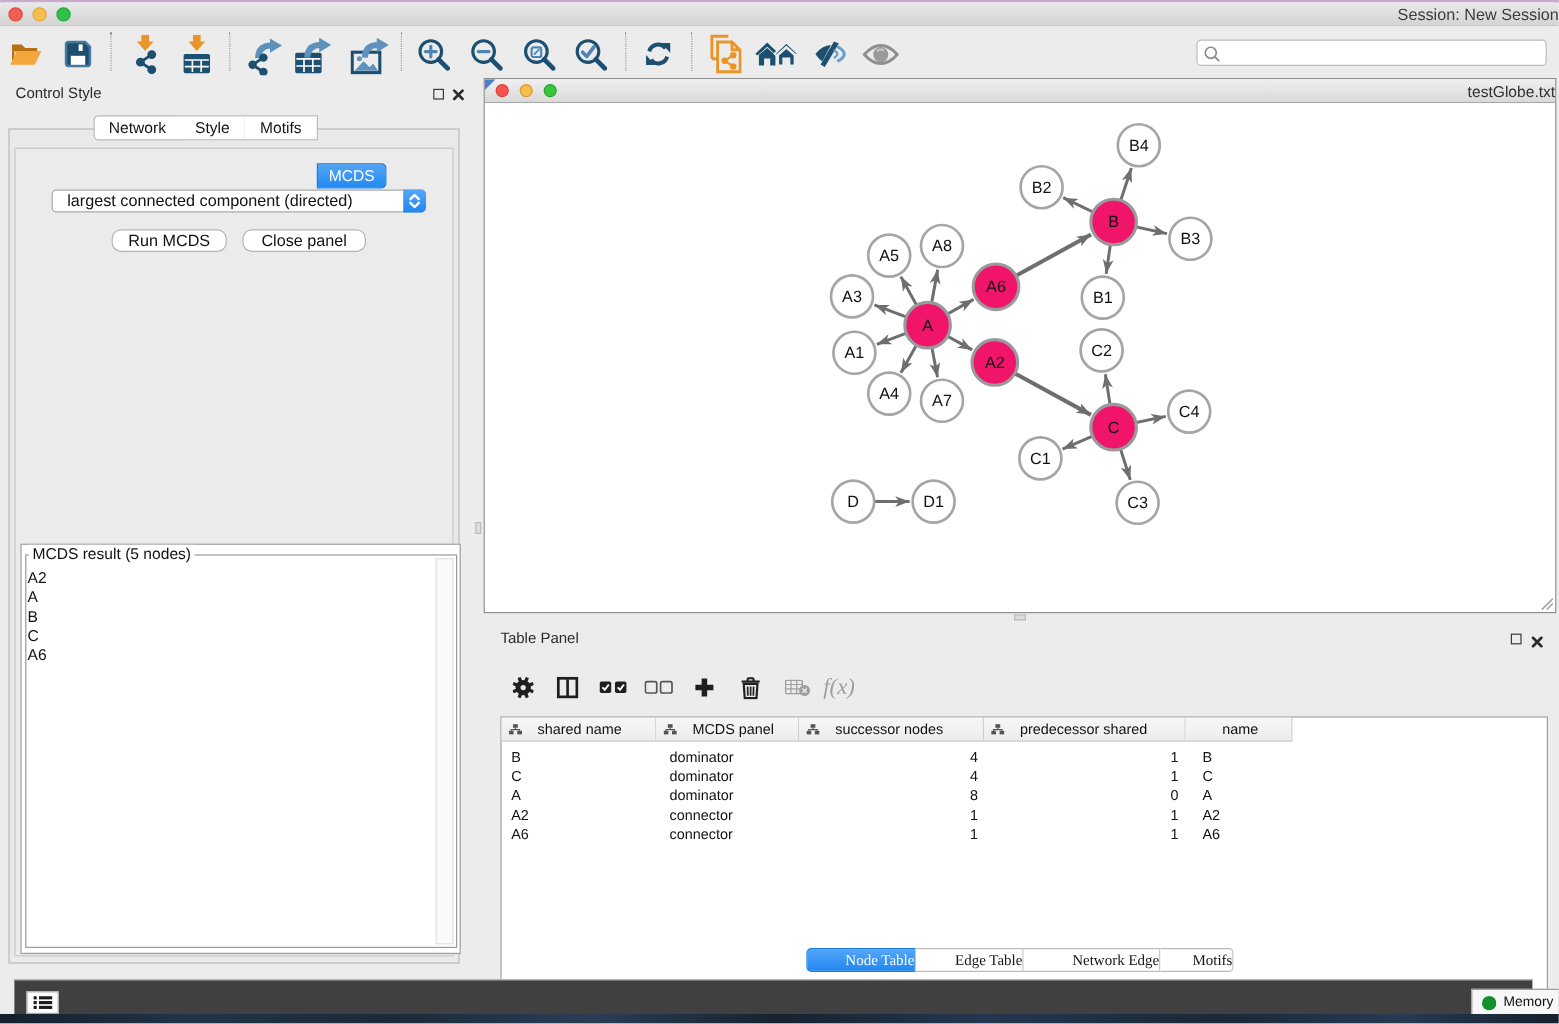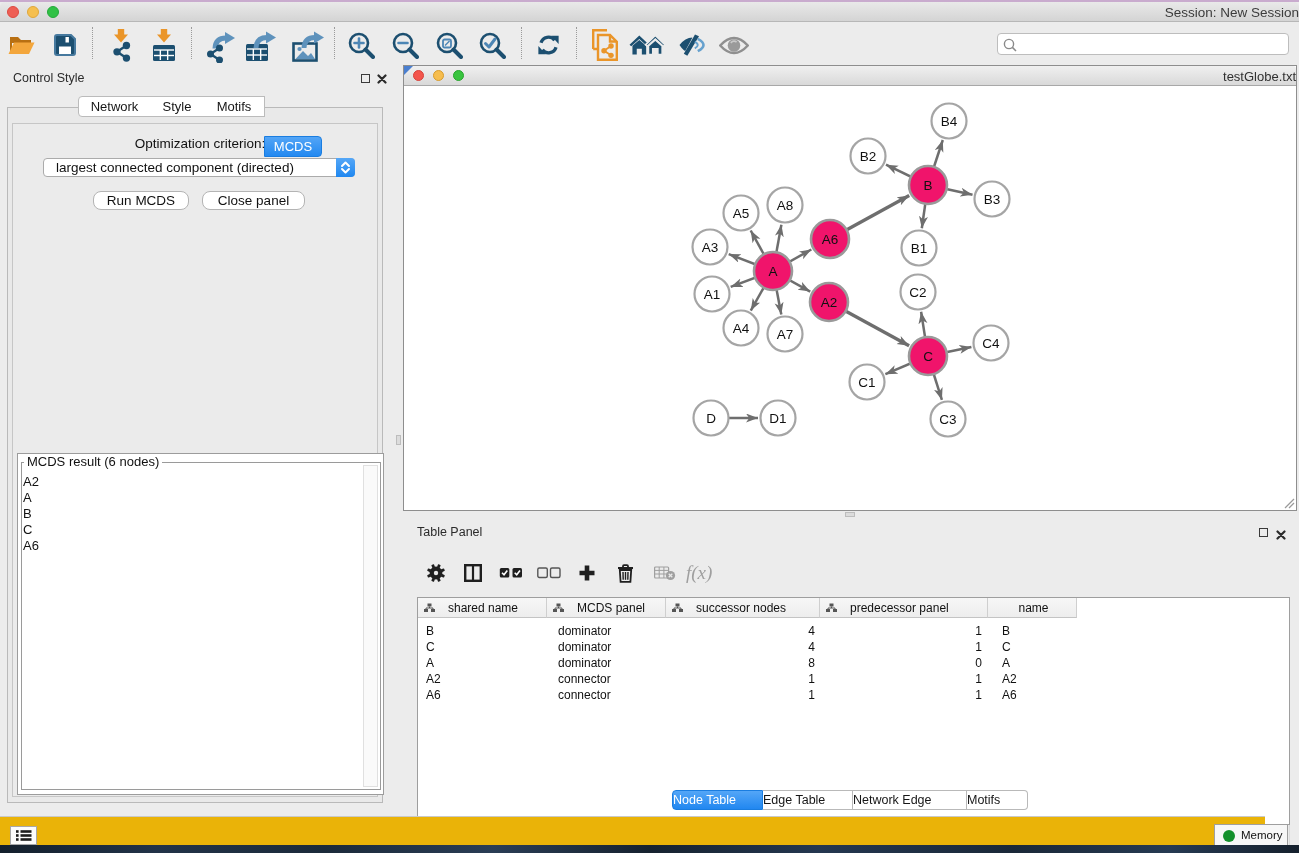--- a/index.html
+++ b/index.html
@@ -64,23 +64,23 @@
   #nw-tbar .t3 { left:49px; background:#39c43f; border:0.5px solid #27a52d; }
   #nw-title { left:0; top:3px; width:892px; text-align:right; font-size:13px; color:#303030; }
   
   #tp-title { left:417px; top:462px; font-size:12.5px; color:#2b2b2b; }
   #tablebox { left:417px; top:534px; width:873px; height:228px; background:#fff; border:1px solid #9e9e9e; }
   .th-seg { top:0; height:20px; background:linear-gradient(#f7f7f7,#ededed); border-right:1px solid #cfcfcf; border-bottom:1px solid #c4c4c4; }
   .th-lab { font-size:12px; color:#111; top:3px; }
   .td { position:absolute; font-size:12px; color:#111; }
   
   .btab { top:727px; height:20px; background:#fff; border:1px solid #b9b9b9; border-left:none;
-    text-align:left; font-size:12.5px; color:#161616; line-height:19px; }
-  
-  #statusbar { left:0; top:816px; width:1265px; height:29px; background:#eab308; border-top:1px solid #c9c9c9; }
+    text-align:right; font-size:12.5px; color:#161616; line-height:19px;font-family:Liberation Serif, serif; }
+  
+  #statusbar { left:12px; top:816px; width:1265px; height:29px; background:#404040; border-top:1px solid #c9c9c9; }
   #listbtn { left:10px; top:9px; width:27px; height:19px; background:#fcfcfc; border:1px solid #a8a8a8; }
   #membtn { left:1214px; top:7px; width:74px; height:22px; background:#f7f7f7; border:1px solid #9f9f9f; font-size:11.5px; color:#111; }
 </style>
 </head>
 <body>
 <div class="abs" id="deskTop"></div>
 <div class="abs" id="mainwin">
   <div class="abs" id="titlebar">
     <div class="abs tl t1"></div>
       <div class="abs tl t2"></div>
@@ -243,35 +243,34 @@
     <div class="abs miniSq" style="left:361px;"></div>
     <svg class="abs" style="left:377px; top:11px;" width="10" height="10" viewBox="0 0 10 10">
       <path d="M1.5,1.5 L8.5,8.5 M8.5,1.5 L1.5,8.5" stroke="#2b2b2b" stroke-width="2.2" stroke-linecap="round"></path>
     </svg>
     <div class="abs" id="cp-outer"></div>
     <div class="abs" id="cp-inner"></div>
     <div class="abs cptab" id="tabNetwork">Network</div>
     <div class="abs cptab" id="tabStyle">Style</div>
     <div class="abs cptab" id="tabSelect">Motifs</div>
     <div class="abs cptab" id="tabMCDS">MCDS</div>
-    <div class="abs" id="optlabel">Optimization criterion:</div>
     <div class="abs" id="dropdown">
       <div class="abs txt">largest connected component (directed)</div>
       <div class="abs" id="dd-step">
         <svg width="19" height="19" viewBox="0 0 19 19">
           <path d="M6,8 L9.5,4.5 L13,8" fill="none" stroke="#fff" stroke-width="2" stroke-linejoin="round" stroke-linecap="round"></path>
           <path d="M6,11 L9.5,14.5 L13,11" fill="none" stroke="#fff" stroke-width="2" stroke-linejoin="round" stroke-linecap="round"></path>
         </svg>
       </div>
     </div>
     <div class="abs btn" id="btnRun">Run MCDS</div>
     <div class="abs btn" id="btnClose">Close panel</div>
     <div class="abs" id="mcdsbox">
       <div class="abs" id="mcds-field"></div>
-      <div class="abs" id="mcds-legend">MCDS result (6 nodes)</div>
+      <div class="abs" id="mcds-legend">MCDS result (5 nodes)</div>
       <div class="abs" id="mcds-scroll"></div>
       <div class="abs mcds-item" style="top:20px;">A2</div>
       <div class="abs mcds-item" style="top:36px;">A</div>
       <div class="abs mcds-item" style="top:52px;">B</div>
       <div class="abs mcds-item" style="top:68px;">C</div>
       <div class="abs mcds-item" style="top:84px;">A6</div>
     </div>
 
     <div class="abs" id="netwin">
       <div class="abs" id="nw-tbar">
@@ -448,21 +447,21 @@
 <div class="abs th-lab" style="left:278px;">successor nodes</div>
 <div class="abs th-seg" style="left:402px; width:168px;"></div>
 <svg class="abs" style="left:408px; top:5px;" width="11" height="10" viewBox="0 0 11 10">
         <g fill="#555">
           <rect x="3.5" y="0.5" width="4" height="3"></rect>
           <rect x="0" y="6" width="4" height="3"></rect>
           <rect x="7" y="6" width="4" height="3"></rect>
           <path d="M5.5,3.5 L5.5,5 M2,6 L2,5 L9,5 L9,6" stroke="#555" stroke-width="1" fill="none"></path>
         </g>
       </svg>
-<div class="abs th-lab" style="left:432px;">predecessor panel</div>
+<div class="abs th-lab" style="left:432px;">predecessor shared</div>
 <div class="abs th-seg" style="left:570px; width:89px;"></div>
 <div class="abs th-lab" style="left:571px; width:89px; text-align:center;">name</div>
 <div class="td" style="left:8px; top:26px;">B</div>
 <div class="td" style="left:140px; top:26px;">dominator</div>
 <div class="td" style="left:335px; top:26px; width:62px; text-align:right;">4</div>
 <div class="td" style="left:502px; top:26px; width:62px; text-align:right;">1</div>
 <div class="td" style="left:584px; top:26px;">B</div>
 <div class="td" style="left:8px; top:42px;">C</div>
 <div class="td" style="left:140px; top:42px;">dominator</div>
 <div class="td" style="left:335px; top:42px; width:62px; text-align:right;">4</div>

